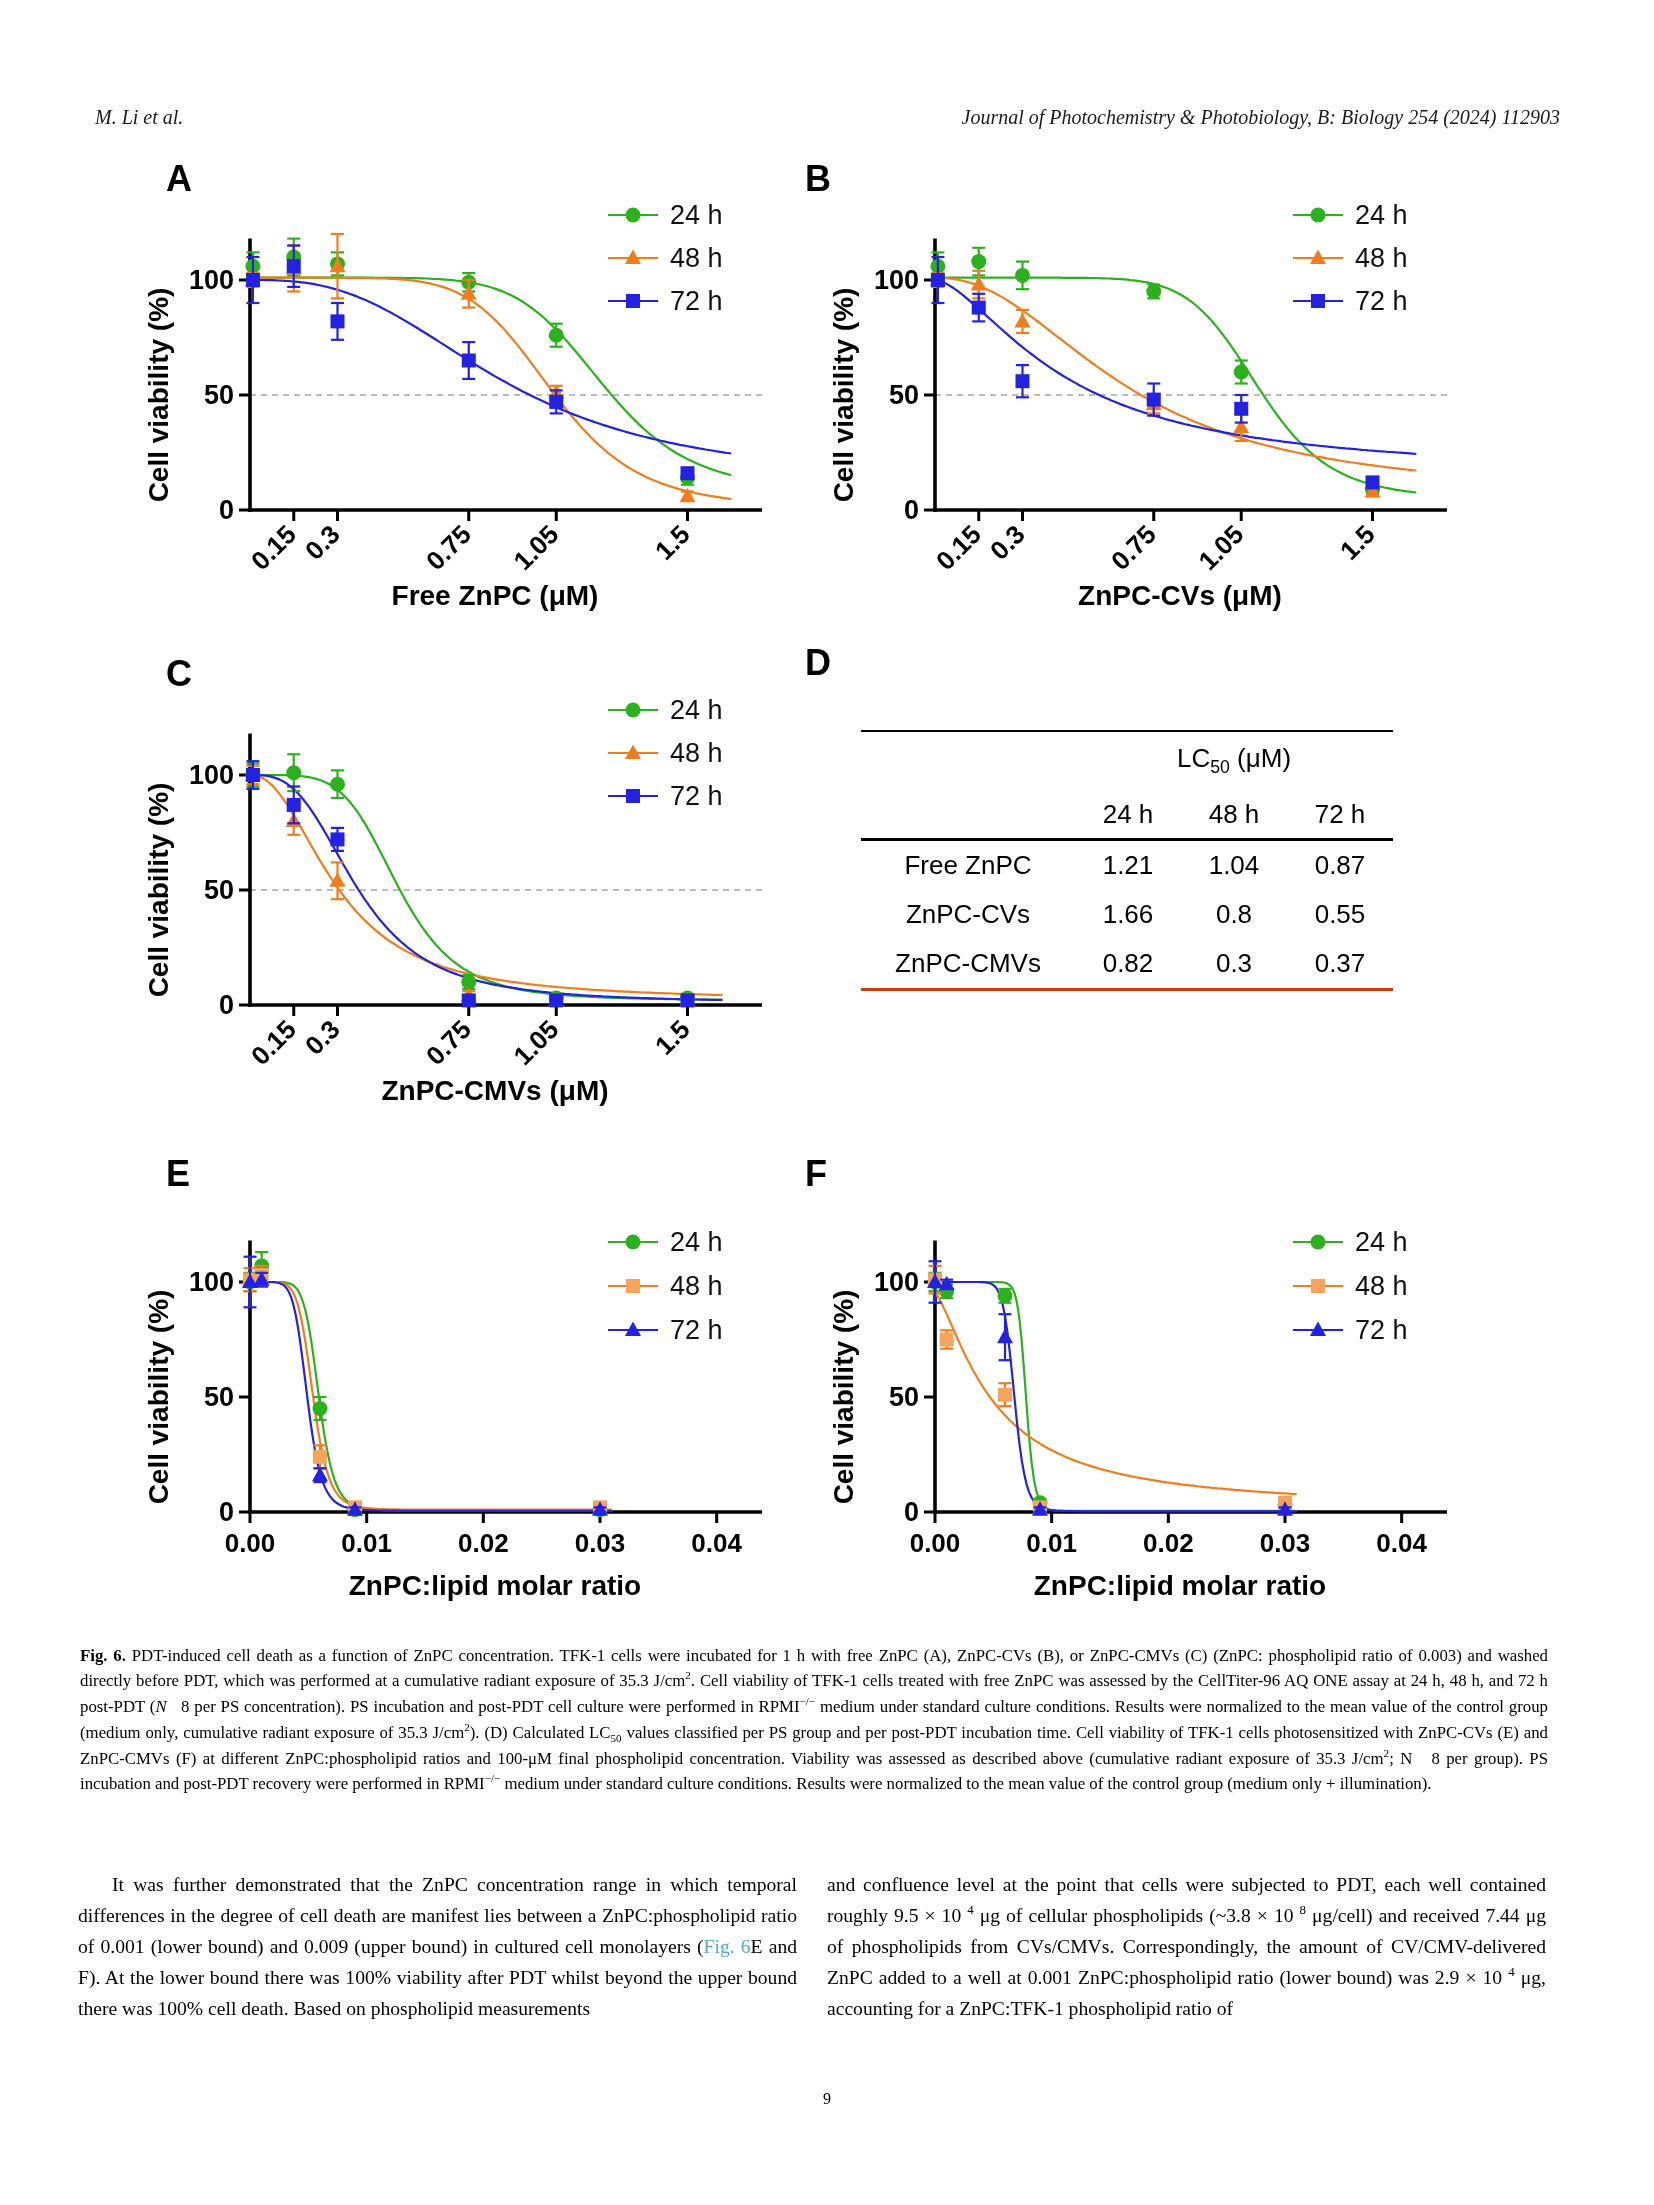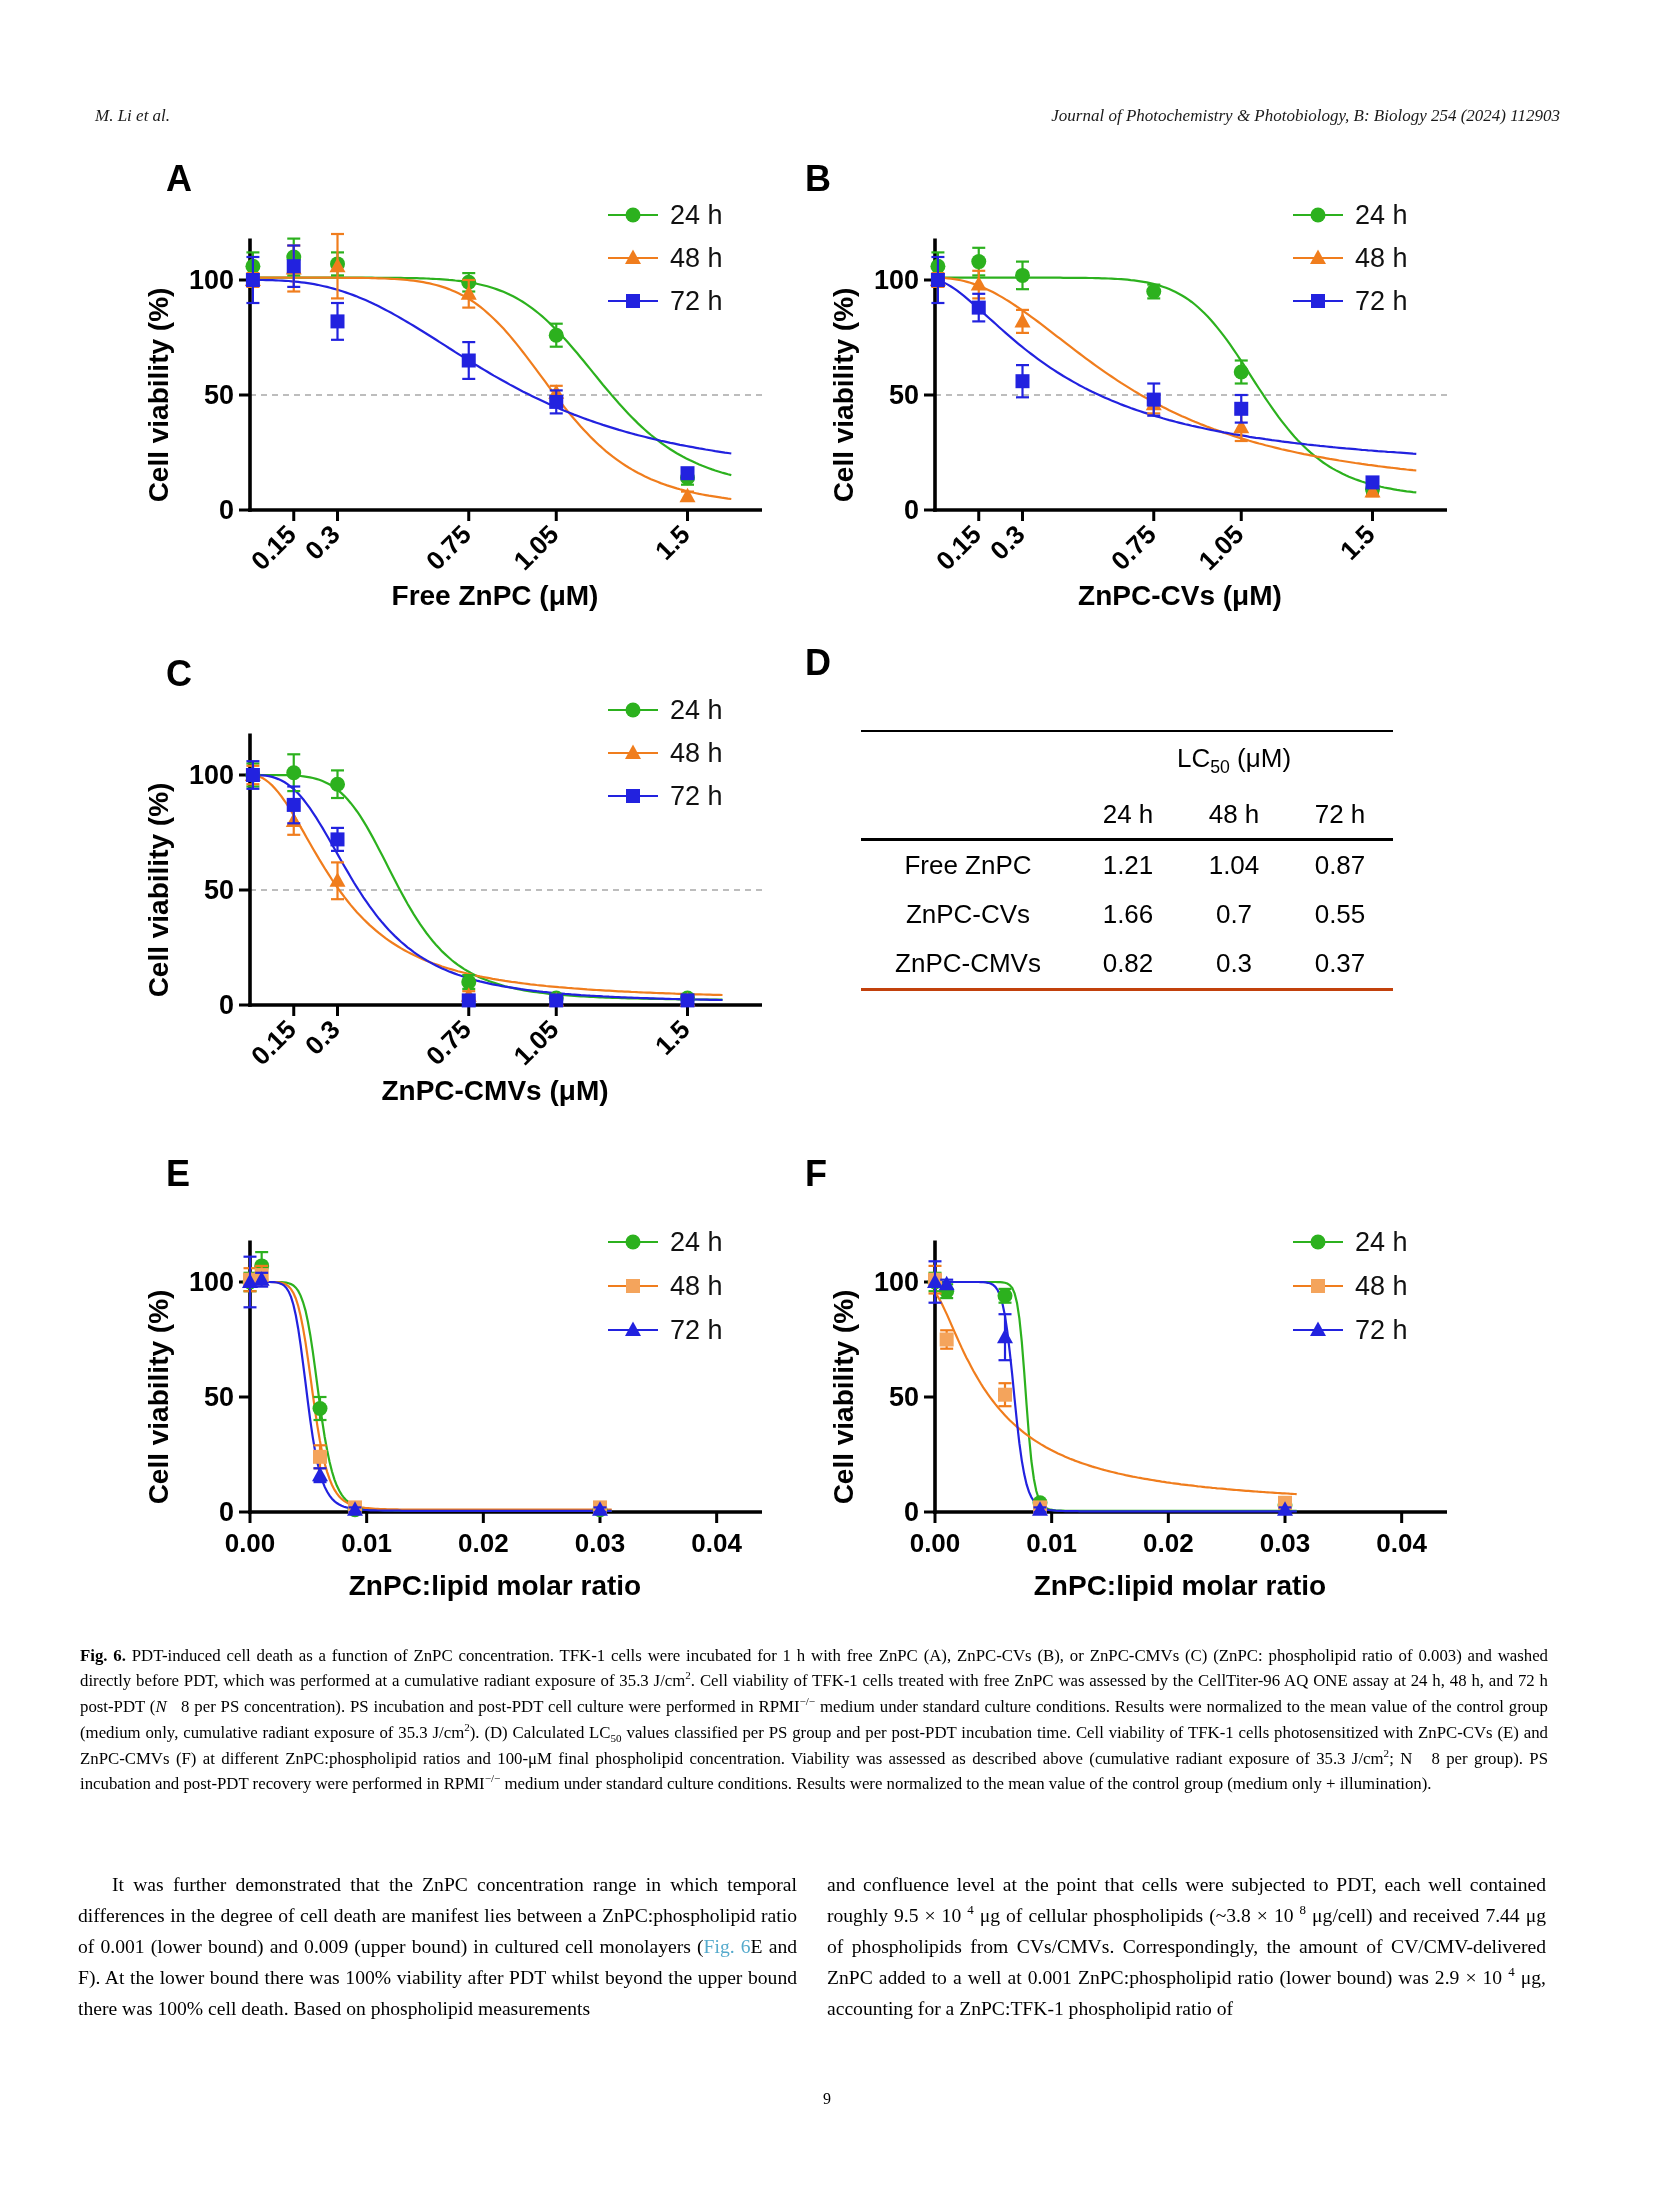--- a/index.html
+++ b/index.html
@@ -1,19 +1,19 @@
 <!DOCTYPE html>
 <html><head>
 <meta charset="utf-8">
 <style>
   html,body{margin:0;padding:0;background:#e9e9e9;}
   .page{position:relative;width:1654px;height:2205px;background:#ffffff;margin:0 auto;overflow:hidden;
         font-family:"Liberation Serif", serif;color:#111;}
   .pg-header{position:absolute;left:95px;right:94px;top:106px;display:flex;justify-content:space-between;
-             font-style:italic;font-size:17px;color:#1a1a1a;}
+             font-style:italic;font-size:20px;color:#1a1a1a;}
   svg.chart{position:absolute;}
   svg text{font-family:"Liberation Sans", sans-serif;}
   .panelD{position:absolute;width:660px;height:470px;font-family:"Liberation Sans", sans-serif;}
   .panel-letter{font-size:36px;font-weight:bold;color:#000;margin-left:10px;}
   table.lc50{border-collapse:collapse;margin:46px 0 16px 66px;font-size:26px;color:#000;}
   table.lc50 td{text-align:center;padding:0 12px;}
   table.lc50 .t-title td{border-top:2px solid #000;height:58px;font-size:26px;}
   table.lc50 .t-title td.t-blank{border-top:2px solid #000;}
   table.lc50 .t-cols td{height:48px;border-bottom:3px solid #000;}
   table.lc50 .t-cols td.t-blank{border-bottom:3px solid #000;}
@@ -656,21 +656,21 @@
       <tbody>
         <tr>
           <td class="rowlabel">Free ZnPC</td>
           <td class="val">1.21</td>
           <td class="val">1.04</td>
           <td class="val">0.87</td>
         </tr>
         <tr>
           <td class="rowlabel">ZnPC-CVs</td>
           <td class="val">1.66</td>
-          <td class="val">0.7</td>
+          <td class="val">0.8</td>
           <td class="val">0.55</td>
         </tr>
         <tr>
           <td class="rowlabel">ZnPC-CMVs</td>
           <td class="val">0.82</td>
           <td class="val">0.3</td>
           <td class="val">0.37</td>
         </tr>
       </tbody>
     </table>

